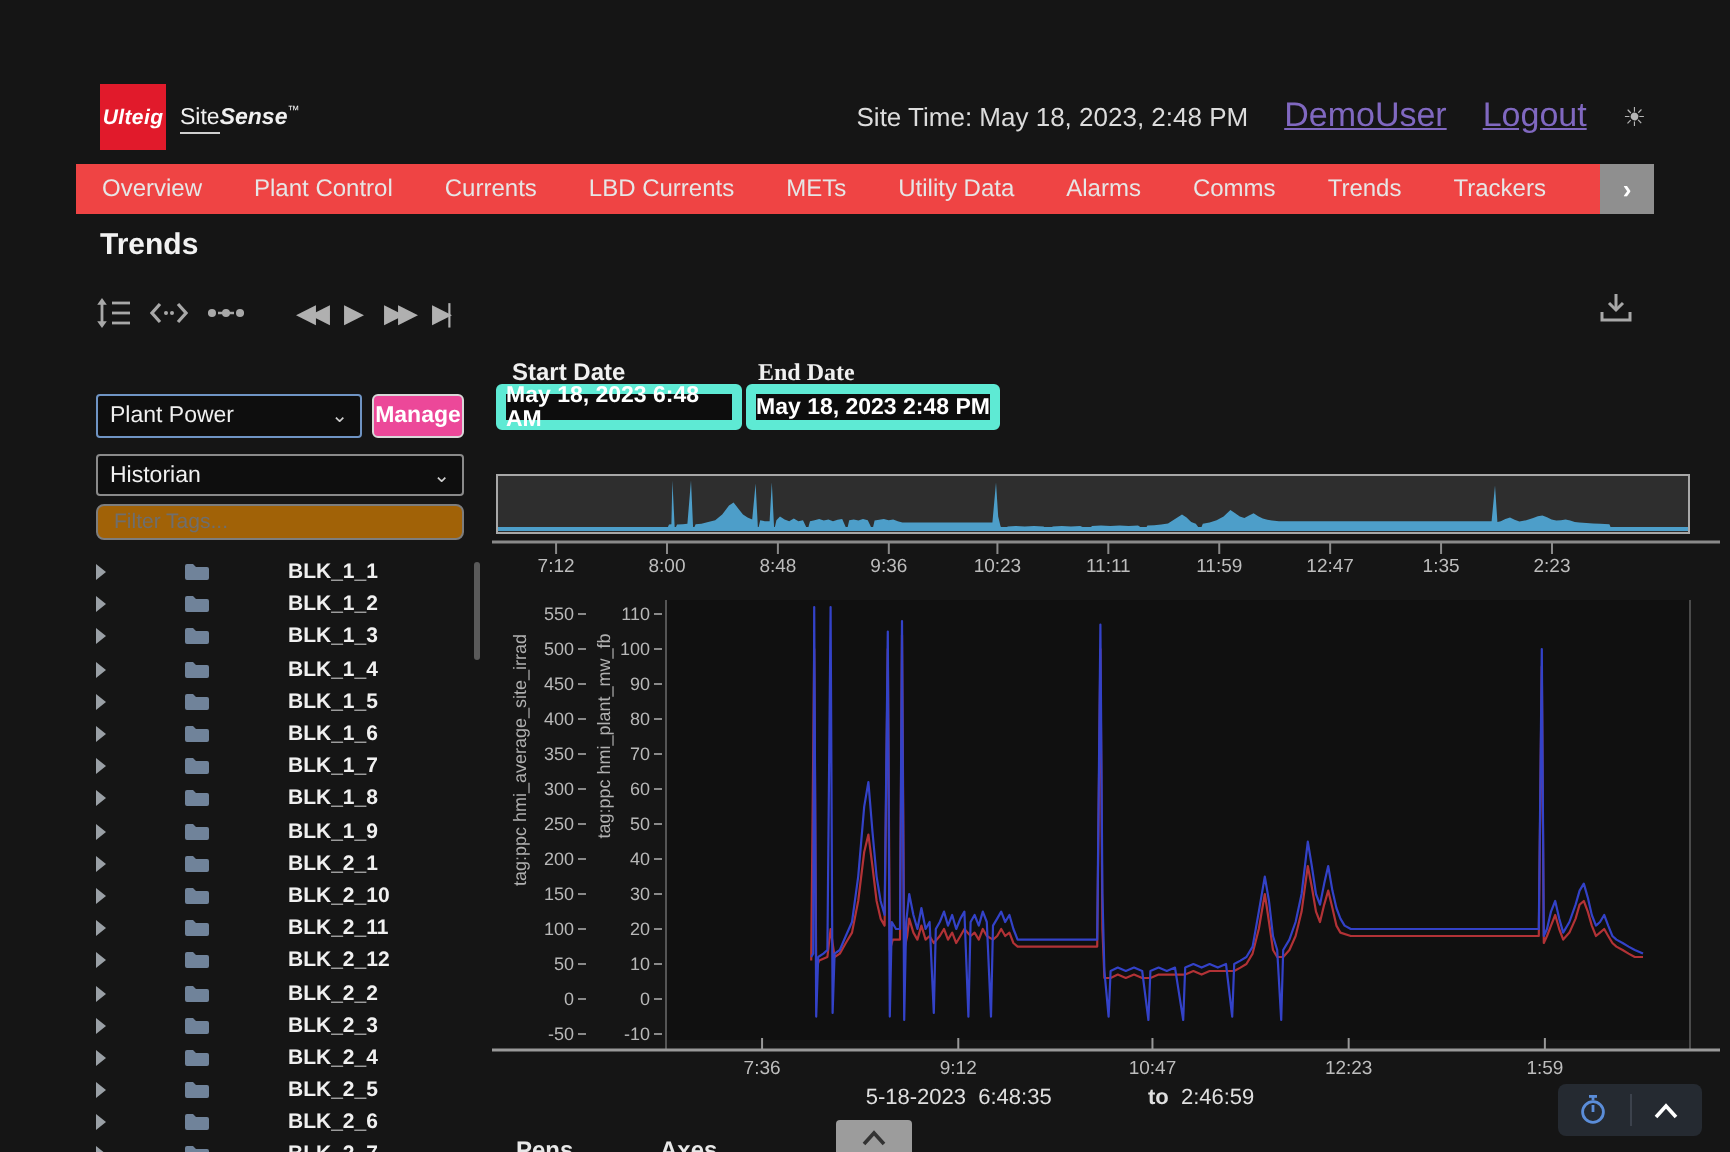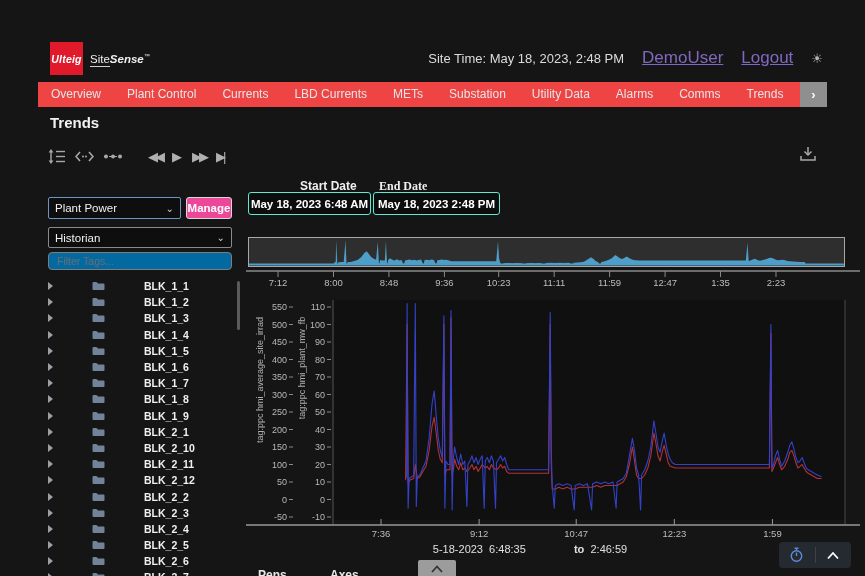--- a/index.html
+++ b/index.html
@@ -38,33 +38,33 @@
   .sb-heading { position:absolute; left:48px; top:180px; font-size:13px; font-weight:bold; color:#f2f2f2;margin-top:48px; }
   .sel { background:#0e0e0e; color:#f0f0f0; border:1px solid #8a8a8a; border-radius:2px;
          font-size:11.5px; font-family:"Liberation Sans",sans-serif; padding:0 6px; appearance:none;
          display:flex; align-items:center; justify-content:space-between; cursor:pointer; }
   .sel .chev { color:#cfcfcf; font-size:10px; }
   .sel-trend { position:absolute; left:48px; top:197px; width:133px; height:22px; border-color:#6f94c4; }
   .btn-manage { position:absolute; left:186px; top:197px; width:46px; height:22px; background:#ec4899;
                 border:1px solid #d8d8d8; border-radius:3px; color:#fff; font-weight:bold; font-size:11.5px;
                 display:flex; align-items:center; justify-content:center; cursor:pointer; }
   .sel-source { position:absolute; left:48px; top:227px; width:184px; height:21px; }
-  .filter-input { position:absolute; left:48px; top:252px; width:184px; height:18px; background:#0369a1;
+  .filter-input { position:absolute; left:48px; top:252px; width:184px; height:18px; background:#a16207;
                   border:1px solid #7d7d7d; border-radius:4px; color:#d8d8d8; font-size:10.5px;
                   font-family:"Liberation Sans",sans-serif; padding:0 8px; }
   .filter-input::placeholder { color:#6e6e6e; }
   .tree { position:absolute; left:44px; top:278px; width:190px; height:298px; overflow:hidden; }
   .tree-row { display:flex; align-items:center; height:16.2px; cursor:pointer;gap:32px; }
   .tree-caret { margin-left:4px; margin-right:7px; display:inline-flex; }
   .tree-folder { margin-right:7px; display:inline-flex; }
   .tree-label { font-size:10.5px; font-weight:bold; color:#f0f0f0; }
   .tree-scroll { position:absolute; left:237px; top:281px; width:3px; height:49px; background:#5a5a5a; border-radius:2px; }
   
   .date-label { position:absolute; font-size:12px; font-weight:bold; color:#f0f0f0; }
-  .date-field { position:absolute; height:23px; background:#0d0d0d; border:1px solid #5eead4; border-radius:3px;
+  .date-field { position:absolute; height:23px; background:#0d0d0d; border:5px solid #5eead4; border-radius:3px;
                 color:#fff; font-size:11.5px; font-weight:bold; display:flex; align-items:center;
                 justify-content:center; cursor:pointer; }
   
   .nav-frame { position:absolute; left:248px; top:237px; width:597px; height:30px; background:#2e2e2e;
                border:1px solid #a8a8a8; cursor:ew-resize; }
   .nav-axis { position:absolute; left:246px; top:269px; width:614px; height:20px; }
   .main-chart { position:absolute; left:246px; top:290px; width:614px; height:255px; }
   
   .range-text { position:absolute; left:280px; top:543px; width:500px; text-align:center; font-size:11px; color:#e0e0e0; }
   .range-text b { font-weight:bold;margin-left:42px; }
@@ -94,21 +94,20 @@
     <span class="theme-ico">☀</span>
   </div>
 
   <div class="navbar">
     <div class="nav-items" id="nav-items">
         <div class="nav-item">Overview</div>
         <div class="nav-item">Plant Control</div>
         <div class="nav-item">Currents</div>
         <div class="nav-item">LBD Currents</div>
         <div class="nav-item">METs</div>
-        <div class="nav-item">Substation</div>
         <div class="nav-item">Utility Data</div>
         <div class="nav-item">Alarms</div>
         <div class="nav-item">Comms</div>
         <div class="nav-item">Trends</div>
         <div class="nav-item">Trackers</div>
       </div>
     <div class="nav-more">›</div>
   </div>
 
   <div class="page-title">Trends</div>
@@ -415,21 +414,21 @@
         <span class="tree-folder">
           <svg width="13" height="10" viewBox="0 0 13 10">
             <path d="M0.5,2 a1,1 0 0 1 1,-1 h3 l1.5,1.5 h5.5 a1,1 0 0 1 1,1 v4.5 a1,1 0 0 1 -1,1 h-10 a1,1 0 0 1 -1,-1 z" fill="#70839a"></path>
           </svg>
         </span>
         <span class="tree-label">BLK_2_7</span>
       </div>
     </div>
   <div class="tree-scroll"></div>
 
-  <div class="date-label" style="left:256px; top:179px;margin-left:44px;">Start Date</div>
+  <div class="date-label" style="left:256px; top:179px;">Start Date</div>
   <div class="date-field" style="left:248px; top:192px; width:123px;">May 18, 2023 6:48 AM</div>
   <div class="date-label" style="left:379px; top:179px;font-family:Liberation Serif, serif;">End Date</div>
   <div class="date-field" style="left:373px; top:192px; width:127px;">May 18, 2023 2:48 PM</div>
 
   <div class="nav-frame">
     <svg id="nav-svg" width="595" height="28" viewBox="0 0 595 28">
         <path d="M0.0,27 L84.3,27 L85.5,24.3 L86.7,24.1 L87.2,2.2 L88.4,27.0 L89.5,24.3 L92.4,24.1 L94.7,23.9 L96.5,2.2 L97.6,27.0 L98.8,24.1 L101.7,23.9 L105.1,23.0 L108.6,22.1 L112.1,19.2 L115.5,14.8 L117.8,13.3 L120.2,16.4 L122.5,19.2 L124.8,20.8 L127.1,21.7 L128.8,3.7 L130.0,27.0 L131.1,22.1 L133.4,22.6 L135.8,22.6 L136.9,3.1 L138.1,27.0 L139.2,22.1 L141.0,20.3 L143.3,21.7 L145.6,22.6 L147.9,21.2 L150.2,22.6 L152.5,22.1 L154.8,27.0 L156.0,22.6 L158.3,22.1 L160.6,21.5 L162.9,22.3 L165.2,21.7 L167.5,22.6 L169.8,21.9 L172.1,21.5 L174.5,27.0 L175.6,22.1 L177.9,21.7 L180.2,22.3 L182.5,21.5 L184.9,22.1 L187.2,27.0 L188.3,22.3 L190.6,21.9 L192.9,21.5 L195.3,22.1 L197.6,21.7 L199.9,22.6 L202.2,23.2 L205.7,23.2 L247.2,23.2 L249.0,3.3 L250.1,20.3 L251.3,25.2 L253.6,27.0 L254.8,25.2 L258.8,25.0 L263.4,25.2 L268.0,25.0 L272.7,25.2 L276.1,27.0 L277.3,25.2 L281.9,25.0 L286.5,25.2 L291.1,25.0 L295.8,27.0 L296.9,25.0 L301.5,24.8 L306.2,25.0 L310.8,24.8 L315.4,25.0 L320.0,24.8 L323.5,27.0 L324.7,24.8 L328.1,24.6 L331.6,24.3 L335.0,23.7 L338.5,21.5 L342.0,19.2 L344.3,20.8 L346.6,23.0 L348.9,23.9 L351.2,27.0 L352.4,23.9 L355.8,23.2 L359.3,22.1 L362.8,20.3 L366.2,17.0 L368.6,18.6 L370.9,20.3 L373.2,21.0 L375.5,19.7 L377.8,18.6 L380.1,20.1 L382.4,21.2 L384.7,21.9 L387.0,22.3 L390.5,22.6 L496.8,22.6 L498.5,4.8 L499.7,23.0 L501.4,22.6 L503.7,21.5 L506.0,20.8 L508.3,21.9 L510.7,22.8 L514.1,22.1 L517.6,21.0 L519.9,20.1 L522.2,19.7 L524.5,20.6 L526.8,21.7 L529.1,22.3 L531.5,22.1 L533.8,21.7 L536.1,22.3 L538.4,23.0 L540.7,23.2 L544.2,23.5 L547.6,23.7 L551.1,23.9 L555.7,24.1 L556.9,27 Z" fill="#4d9ec9" stroke="none"></path>
         <line x1="0" y1="26.5" x2="595" y2="26.5" stroke="#4d9ec9" stroke-width="2"></line>
       </svg>
   </div>

